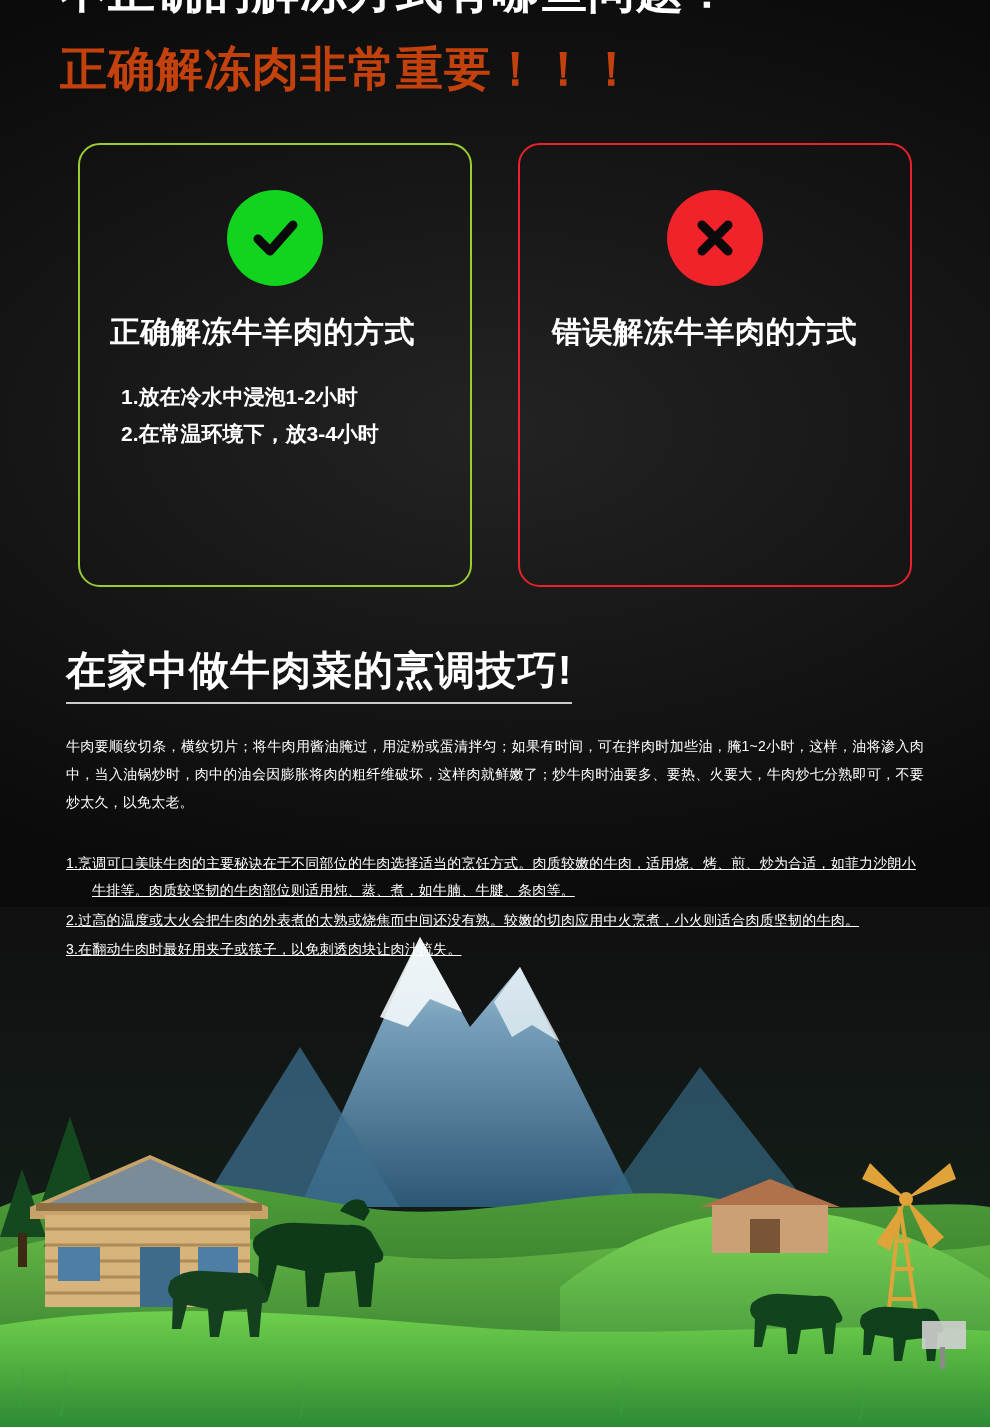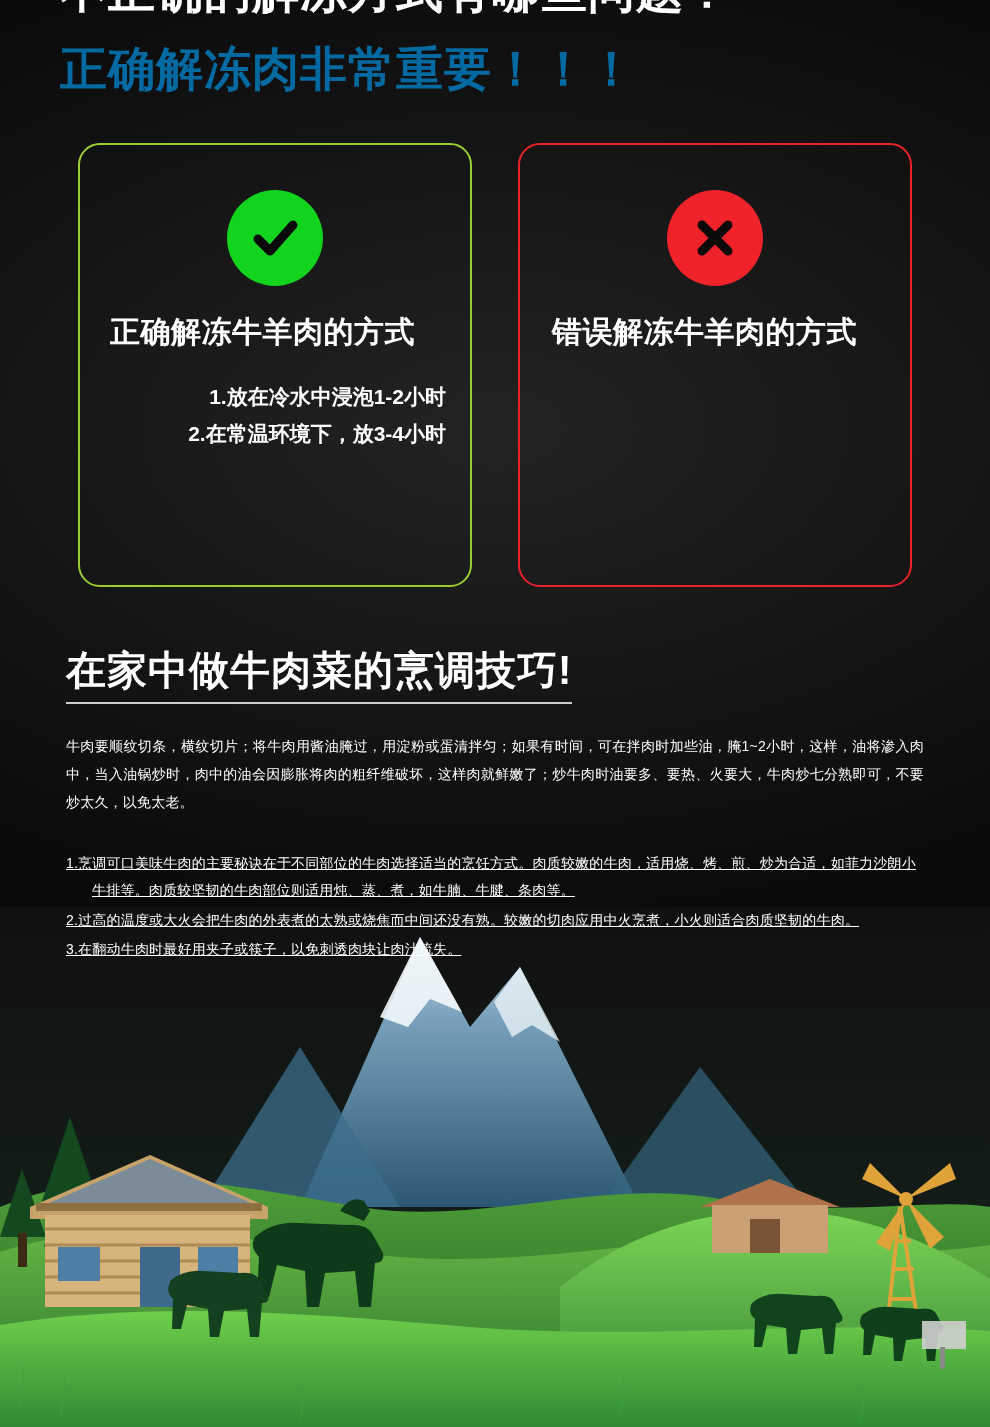--- a/index.html
+++ b/index.html
@@ -61,21 +61,21 @@
     font-weight: bold;
     letter-spacing: 1px;
     white-space: nowrap;
     color: #ffffff;
   }
   .headline-main {
     font-size: 47px;
     font-weight: bold;
     letter-spacing: 1px;
     margin-top: 16px;
-    color: #0369a1;
+    color: #c2410c;
     white-space: nowrap;
   }
 
   
   .compare-row {
     display: flex;
     gap: 46px;
     padding: 42px 78px 0 78px;
     box-sizing: border-box;
   }
@@ -111,24 +111,23 @@
   .card-title {
     font-size: 30px;
     font-weight: bold;
     text-align: left;
     margin: 0 0 26px 6px;
     letter-spacing: 0.5px;
   }
   .card.bad .card-title { margin-left: 8px; }
 
   .card-list {
-    margin: 0;
+    margin: 9px;
     padding: 0;
     list-style: none;
-    text-align: right;
   }
   .card-list li {
     font-size: 21px;
     font-weight: bold;
     line-height: 1.74;
     margin-left: 8px;
     text-indent: 0;
   }
   .card.bad .card-list li { margin-left: 18px; }
 

